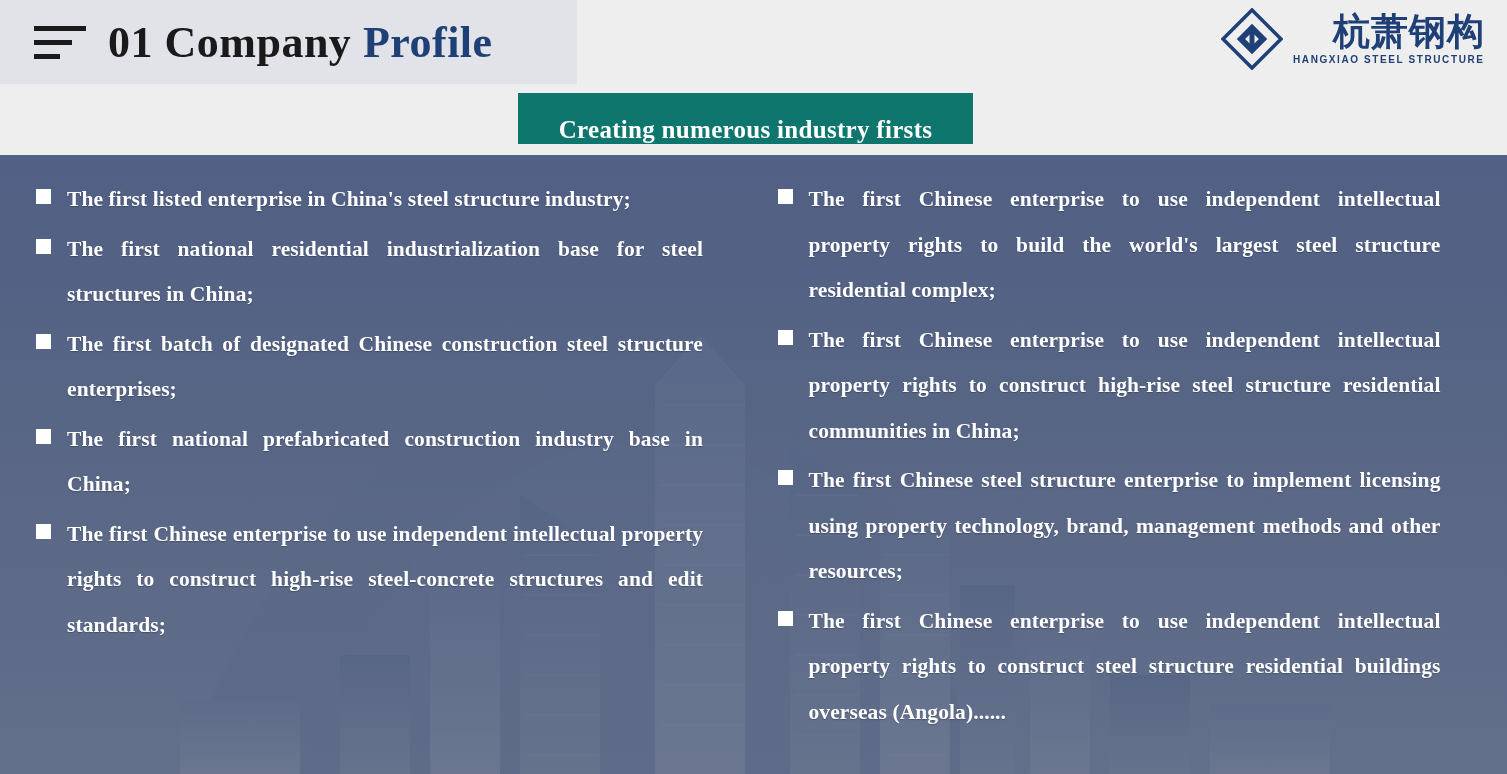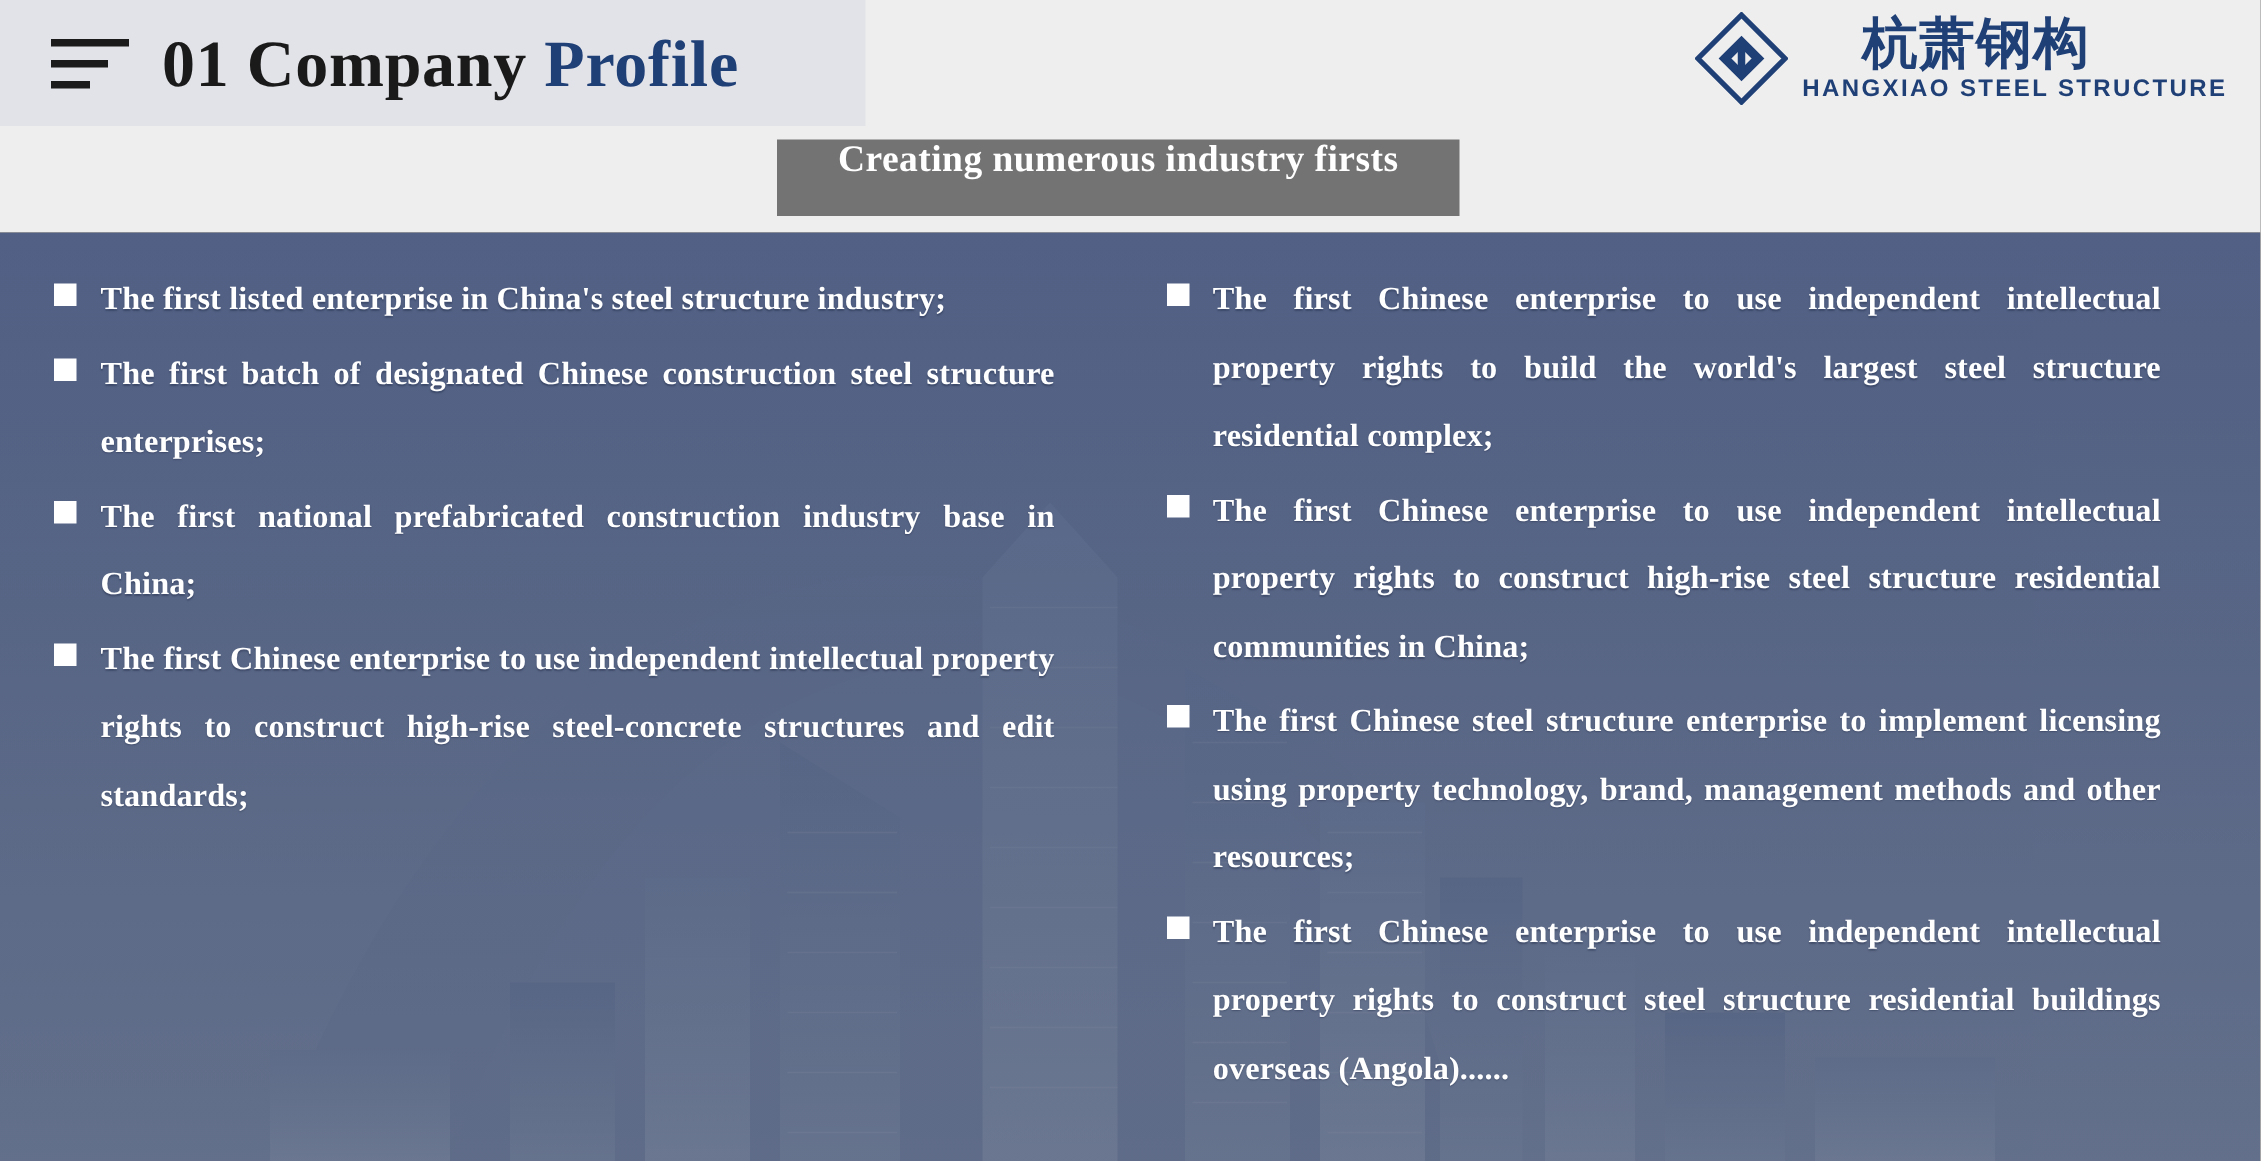--- a/index.html
+++ b/index.html
@@ -92,37 +92,37 @@
   .logo-cn {
     font-size: 37px;
     font-weight: bold;
     color: #1f3f77;
     letter-spacing: 1px;
     font-family: "DejaVu Sans", sans-serif;
     margin-left: 40px;
   }
   .logo-en {
     margin-top: 5px;
-    font-size: 16px;
+    font-size: 10px;
     font-weight: bold;
     color: #1f3f77;
     letter-spacing: 1.6px;
     font-family: "Liberation Sans", sans-serif;
   }
 
   
   .subtitle-banner {
     position: absolute;
     left: 518px;
     top: 93px;
     width: 455px;
     height: 51px;
-    background: #737373;
-    display: flex;
-    align-items: flex-start;
+    background: #0f766e;
+    display: flex;
+    align-items: flex-end;
     justify-content: center;
   }
   .subtitle-banner span {
     color: #ffffff;
     font-size: 25px;
     font-weight: bold;
     letter-spacing: 0.3px;
     white-space: nowrap;
   }
 
@@ -272,20 +272,24 @@
 
     <div class="columns">
 
       <div class="col col-left">
         <div class="bullet-row">
           <span class="bullet-mark"></span>
           <span class="bullet-text">The first listed enterprise in China's steel structure industry;</span>
         </div>
         <div class="bullet-row">
           <span class="bullet-mark"></span>
+          <span class="bullet-text">The first national residential industrialization base for steel structures in China;</span>
+        </div>
+        <div class="bullet-row">
+          <span class="bullet-mark"></span>
           <span class="bullet-text">The first batch of designated Chinese construction steel structure enterprises;</span>
         </div>
         <div class="bullet-row">
           <span class="bullet-mark"></span>
           <span class="bullet-text">The first national prefabricated construction industry base in China;</span>
         </div>
         <div class="bullet-row">
           <span class="bullet-mark"></span>
           <span class="bullet-text">The first Chinese enterprise to use independent intellectual property rights to construct high-rise steel-concrete structures and edit standards;</span>
         </div>

